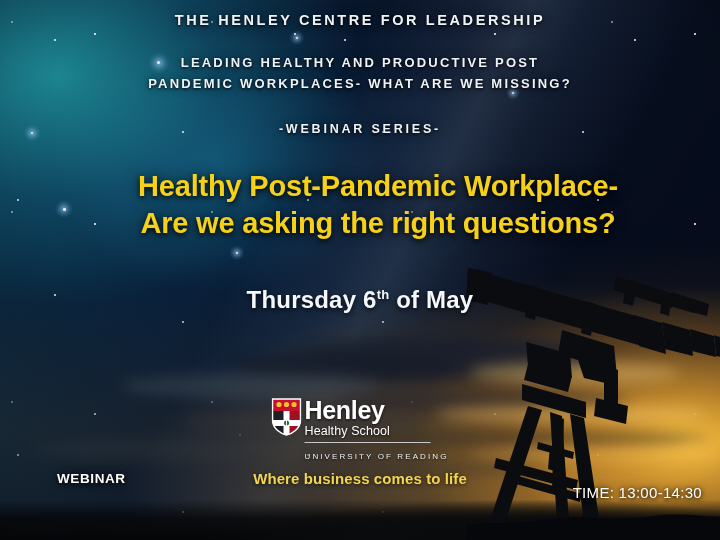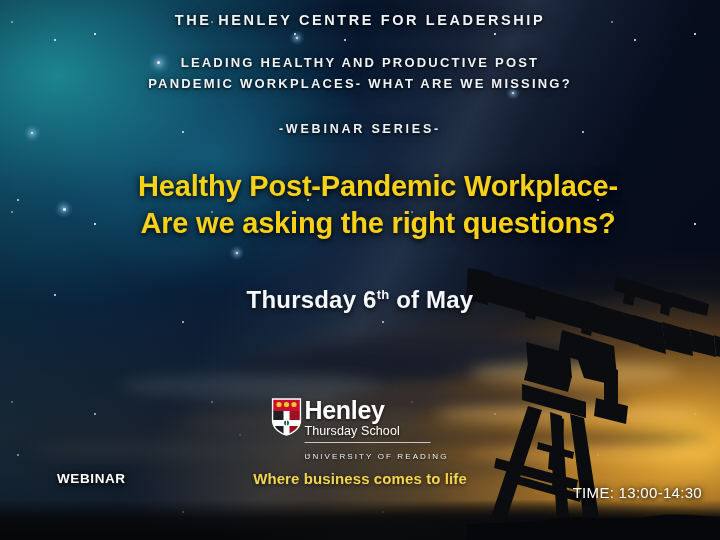--- a/index.html
+++ b/index.html
@@ -310,21 +310,21 @@
             <rect x="0" y="44" width="60" height="12" fill="#ffffff"></rect>
 
             <circle cx="30" cy="50" r="5" fill="#1f6b3a"></circle>
             <rect x="29" y="44" width="2" height="12" fill="#ffffff"></rect>
           </g>
           <path d="M2 2 H58 V44 C58 62 40 72 30 74 C20 72 2 62 2 44 Z" fill="none" stroke="#ffffff" stroke-width="3"></path>
         </svg>
       </div>
       <div class="logo-words">
         <div class="logo-henley">Henley</div>
-        <div class="logo-bschool">Thursday School</div>
+        <div class="logo-bschool">Healthy School</div>
         <div class="logo-rule"></div>
         <div class="logo-univ">UNIVERSITY OF READING</div>
       </div>
     </div>
 
     <div class="tagline">Where business comes to life</div>
 
     <div class="webinar-label">WEBINAR</div>
 
     <div class="time-label">TIME: 13:00-14:30</div>

